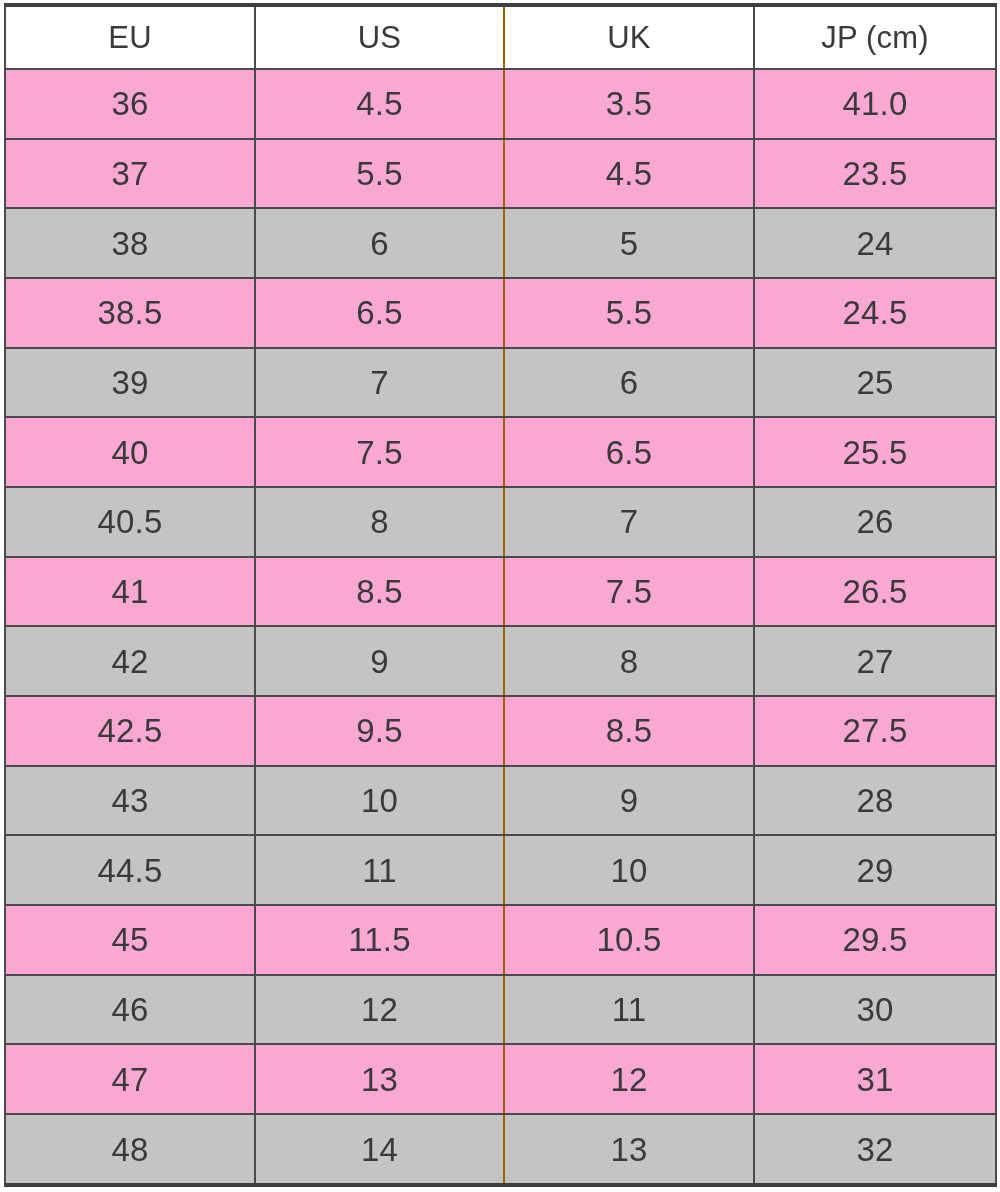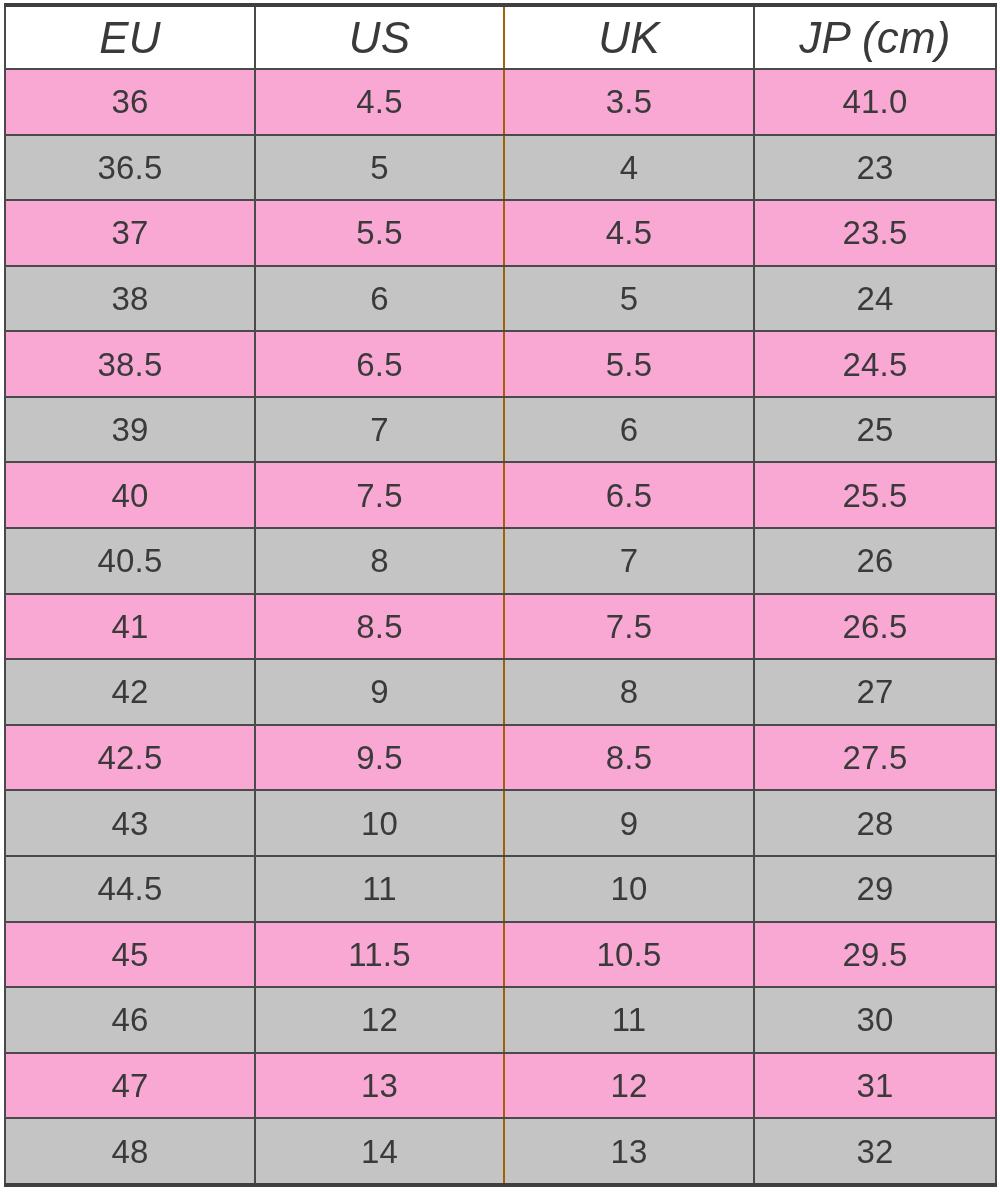--- a/index.html
+++ b/index.html
@@ -51,22 +51,21 @@
   table.size-table td:last-child {
     border-right: none;
   }
   
   table.size-table th.col-us,
   table.size-table td.col-us {
     border-right: 2px solid #a16207;
   }
   table.size-table thead th {
     height: 61px;
-    font-size: 44px;
-    font-style: italic;
+    font-size: 31px;
   }
   table.size-table tbody td {
     height: 61px;
   }
   table.size-table tbody tr.band td {
     background: #c4c4c4;
   }
   table.size-table tbody tr.plain td {
     background: #f9a8d4;
   }
@@ -92,26 +91,20 @@
         <th class="col-uk">UK</th>
         <th class="col-jp">JP (cm)</th>
       </tr>
     </thead>
     <tbody id="size-table-body">
         <tr class="plain">
           <td class="col-eu">36</td>
           <td class="col-us">4.5</td>
           <td class="col-uk">3.5</td>
           <td class="col-jp">41.0</td>
-        </tr>
-        <tr class="band">
-          <td class="col-eu">36.5</td>
-          <td class="col-us">5</td>
-          <td class="col-uk">4</td>
-          <td class="col-jp">23</td>
         </tr>
         <tr class="plain">
           <td class="col-eu">37</td>
           <td class="col-us">5.5</td>
           <td class="col-uk">4.5</td>
           <td class="col-jp">23.5</td>
         </tr>
         <tr class="band">
           <td class="col-eu">38</td>
           <td class="col-us">6</td>

